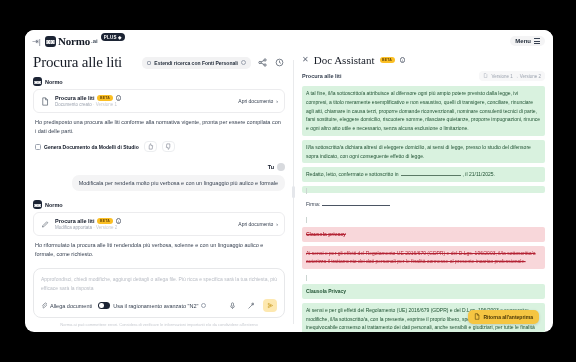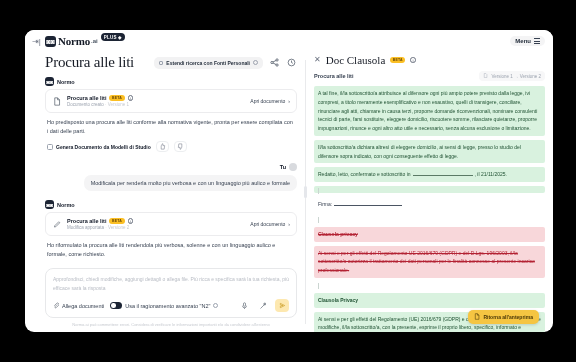--- a/index.html
+++ b/index.html
@@ -63,21 +63,21 @@
     margin-left: auto;
     display: flex; align-items: center; gap: 3px;
     background: #f4f4f5;
     padding: 2px 5px; border-radius: 5px;
     font-size: 6px; font-weight: 700; color: #1f2937;
     cursor: pointer;
   }
   .hamburger { display:flex; flex-direction:column; gap:1.2px; }
   .hamburger span { display:block; width:6px; height:1px; background:#374151; }
   
-  .body-split { flex: 1 1 auto; display: flex; min-height: 0; margin-left: 12px; }
+  .body-split { flex: 1 1 auto; display: flex; min-height: 0; }
   .left-pane {
     width: 268px; flex: 0 0 268px;
     display: flex; flex-direction: column;
     padding: 0 8px 0 8px;
     min-height: 0;
     position: relative;
   }
   .divider-v { width:1px; background:#e9eaec; flex:0 0 1px; margin-top:8px; margin-bottom:8px; position:relative;}
   .divider-handle {
     position:absolute; top:50%; left:-1px; width:3px; height:12px;
@@ -419,21 +419,21 @@
       <div class="footnote">Normo.ai può commettere errori. Considera di verificare le informazioni importanti e/o da condividere all'esterno</div>
     </div>
 
     <div class="divider-v">
         <span class="divider-handle"></span>
       </div>
 
     <div class="right-pane">
       <div class="dp-header">
         <span class="close-x">✕</span>
-        <span class="dp-title">Doc Clausola</span>
+        <span class="dp-title">Doc Assistant</span>
         <span class="beta-badge">BETA</span>
         <span class="info-circle">i</span>
       </div>
       <div class="dp-subrow">
         <span class="dp-subtitle">Procura alle liti</span>
         <span class="version-chip">
           <span>
             <svg width="5" height="5" viewBox="0 0 14 16" fill="none" stroke="#9ca3af" stroke-width="1.3">
               <path d="M3 1.5h5l3.5 3.5v9.5H3z"></path>
             </svg>

